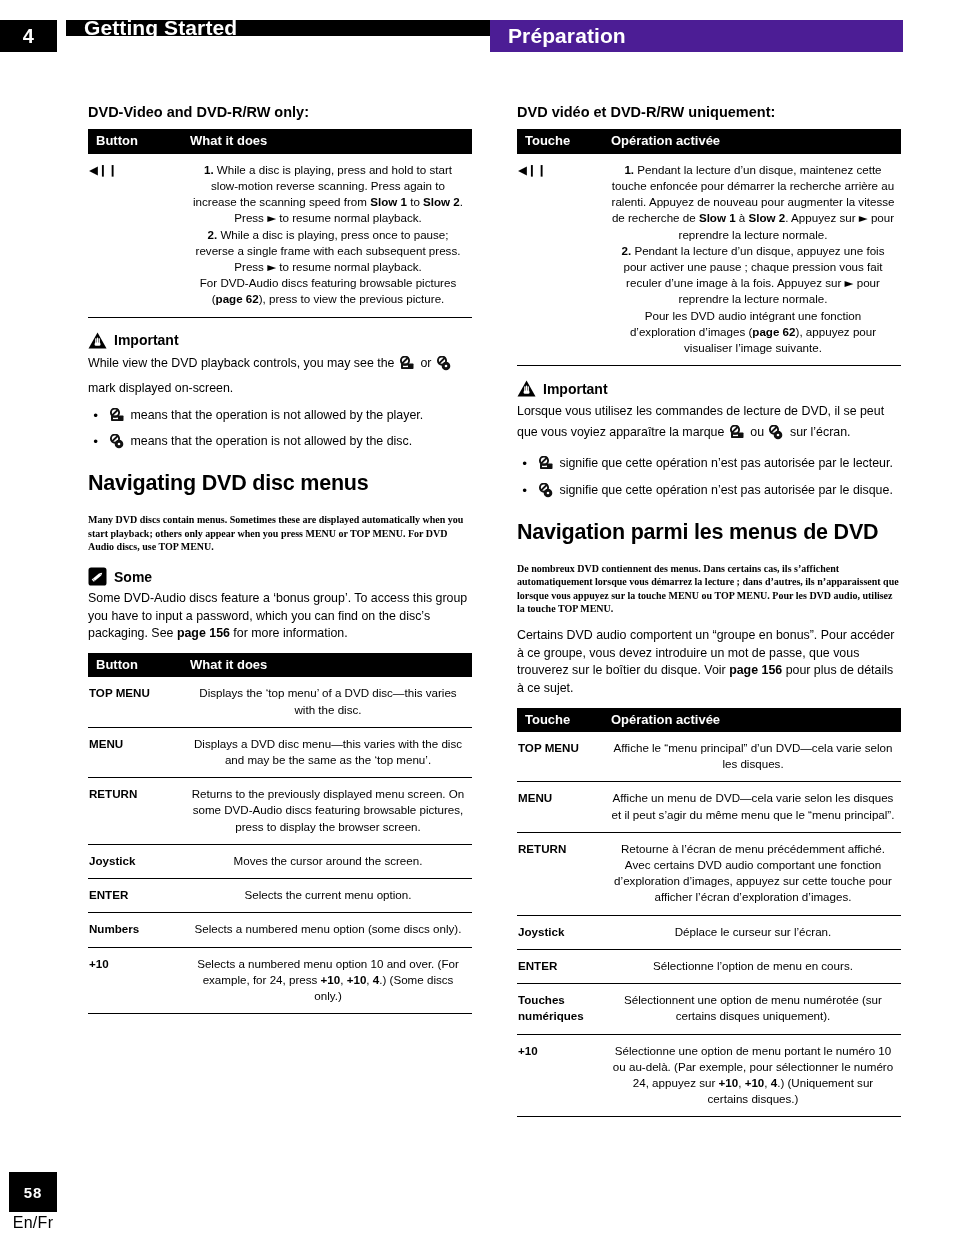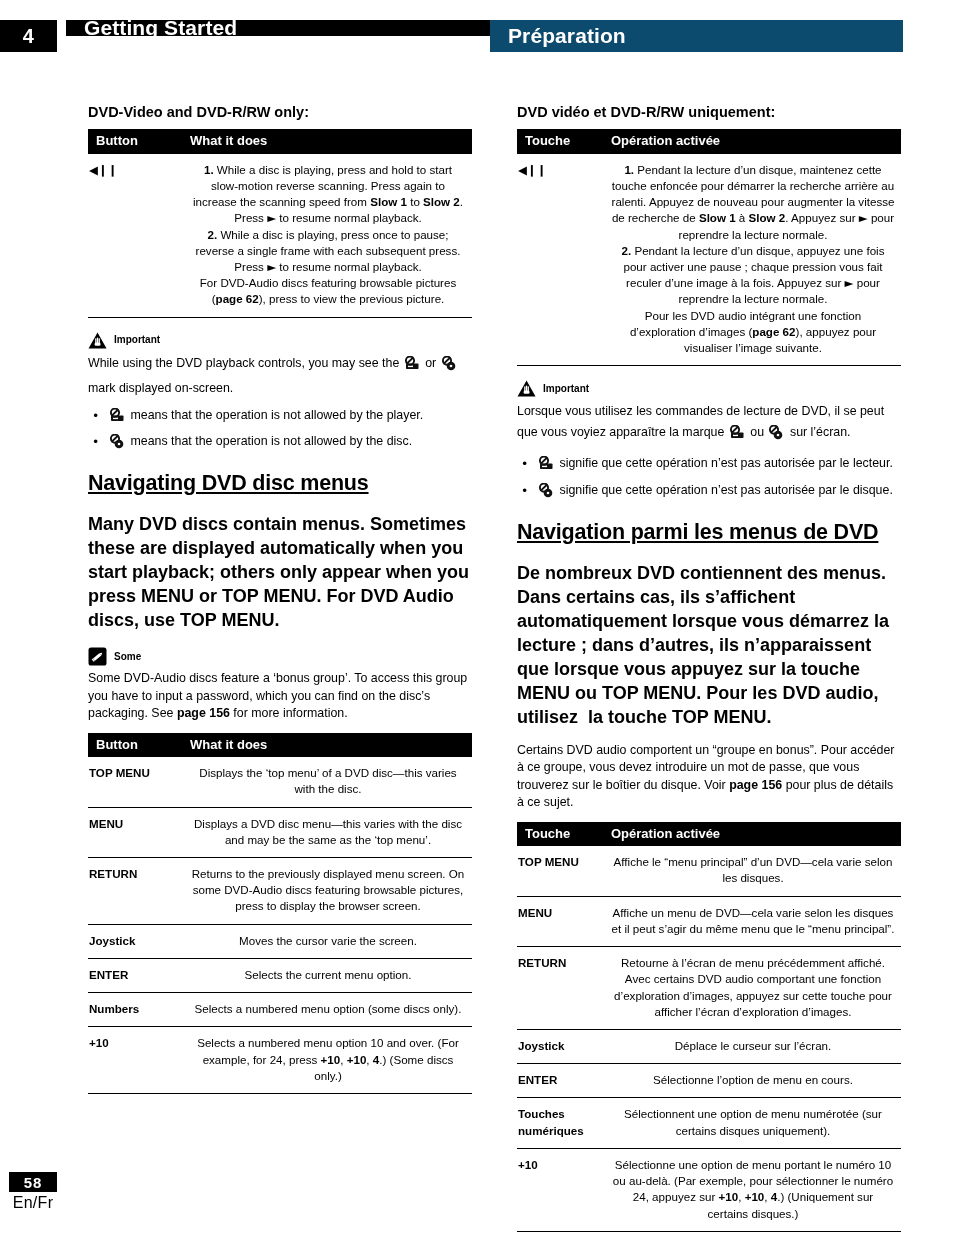--- a/index.html
+++ b/index.html
@@ -39,21 +39,21 @@
     position: absolute;
     left: 66px; top: 0;
     width: 424px; height: 16px;
     background: #000;
     color: #fff;
   }
   .band-fr {
     position: absolute;
     left: 490px; top: 0;
     width: 413px; height: 32px;
-    background: #0c4a6e;
+    background: #4c1d95;
     color: #fff;
   }
   .band-title {
     position: absolute;
     left: 18px;
     top: 50%;
     transform: translateY(-52%);
     font-size: 21px;
     font-weight: bold;
     letter-spacing: 0.1px;
@@ -75,44 +75,44 @@
     font-weight: bold;
     margin: 0 0 8px 0;
     line-height: 1.2;
   }
   h2.section-heading {
     font-size: 21.5px;
     font-weight: bold;
     margin: 0 0 4px 0;
     line-height: 1.18;
     letter-spacing: -0.2px;
-    text-decoration: underline;
   }
   p.body {
     font-size: 12.4px;
     line-height: 1.42;
     margin: 0 0 8px 0;
   }
   p.intro {
-    font-size: 18px;
+    font-size: 10px;
     font-weight: bold;
     line-height: 1.33;
     margin: 17px 0 12px 0;
+    font-family: Liberation Serif, serif;
   }
   b, strong { font-weight: bold; }
 
   
   .callout {
     display: flex;
     align-items: center;
     gap: 7px;
     margin: 14px 0 4px 0;
   }
   .callout-title {
-    font-size: 10px;
+    font-size: 14px;
     font-weight: bold;
     line-height: 1;
   }
   .icon-important {
     width: 19px; height: 17px;
     position: relative;
     flex: none;
   }
   .icon-note {
     width: 19px; height: 19px;
@@ -176,21 +176,21 @@
   .footer {
     position: absolute;
     left: 9px;
     top: 1172px;
     width: 120px;
   }
   .page-box {
     background: #000;
     color: #fff;
     width: 48px;
-    height: 20px;
+    height: 40px;
     display: flex;
     align-items: center;
     justify-content: center;
     font-size: 15px;
     font-weight: bold;
     letter-spacing: 1px;
   }
   .page-lang {
     font-size: 16px;
     text-align: center;
@@ -246,21 +246,21 @@
           <rect x="7.2" y="6.2" width="1.3" height="5" rx="0.6"></rect>
           <rect x="8.9" y="5.4" width="1.3" height="5.8" rx="0.6"></rect>
           <rect x="10.6" y="6.2" width="1.3" height="5" rx="0.6"></rect>
           <rect x="6.6" y="10.6" width="5.9" height="3.2" rx="1.3"></rect>
         </g>
       </svg>
     </span>
     <span class="callout-title">Important</span>
   </div>
   <p class="body" style="line-height:1.7">
-    <span>While using the DVD playback controls, you may see the</span>
+    <span>While view the DVD playback controls, you may see the</span>
     <span class="inline-icon">
       <svg width="17" height="15" viewBox="0 0 17 15">
         <rect x="2" y="7.5" width="12.5" height="5.5" rx="0.8" fill="#111"></rect>
         <rect x="4" y="9.6" width="5" height="1.5" fill="#fff"></rect>
         <circle cx="6" cy="4.6" r="4.1" fill="none" stroke="#111" stroke-width="1.9"></circle>
         <line x1="2.8" y1="7.6" x2="9.2" y2="1.5" stroke="#111" stroke-width="1.9"></line>
       </svg>
     </span>
     <span>or</span>
     <span class="inline-icon">
@@ -342,21 +342,21 @@
       <tr>
         <td class="k">MENU</td>
         <td class="v">Displays a DVD disc menu—this varies with the disc and may be the same as the ‘top menu’.</td>
       </tr>
       <tr>
         <td class="k">RETURN</td>
         <td class="v">Returns to the previously displayed menu screen. On some DVD-Audio discs featuring browsable pictures, press to display the browser screen.</td>
       </tr>
       <tr>
         <td class="k">Joystick</td>
-        <td class="v">Moves the cursor varie the screen.</td>
+        <td class="v">Moves the cursor around the screen.</td>
       </tr>
       <tr>
         <td class="k">ENTER</td>
         <td class="v">Selects the current menu option.</td>
       </tr>
       <tr>
         <td class="k">Numbers</td>
         <td class="v">Selects a numbered menu option (some discs only).</td>
       </tr>
       <tr>

